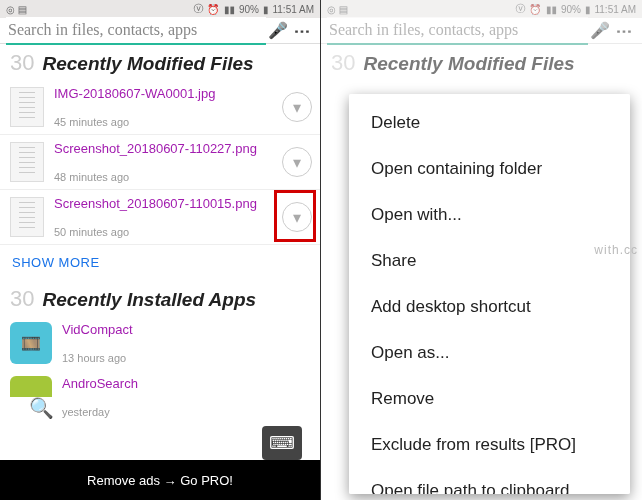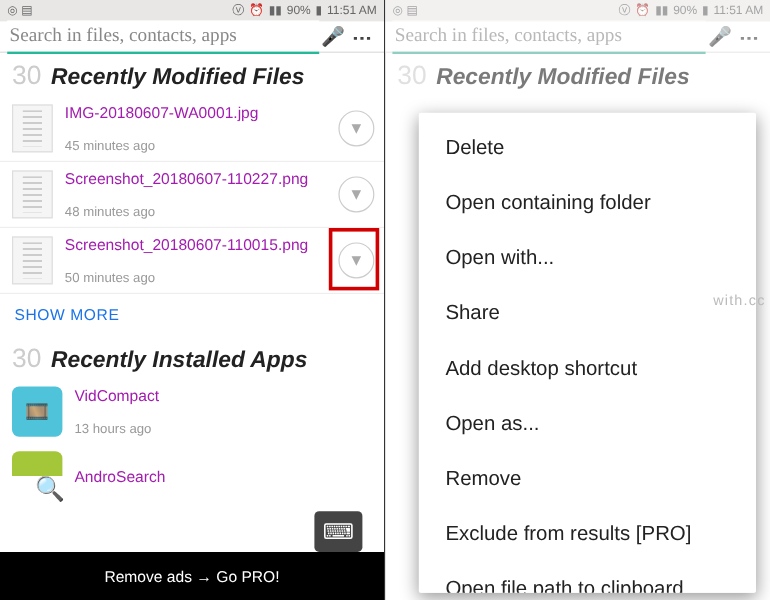--- a/index.html
+++ b/index.html
@@ -168,20 +168,21 @@
     <div class="file-info">
       <div class="file-name">VidCompact</div>
       <div class="file-time">13 hours ago</div>
     </div>
   </div>
 
   <div class="app-row">
     <div class="app-icon app-androsearch"></div>
     <div class="file-info">
       <div class="file-name">AndroSearch</div>
+      <div class="file-time">yesterday</div>
     </div>
   </div>
 
   <div class="fab">
       <span>⌨</span>
     </div>
   <div class="ad-bar">Remove ads → Go PRO!</div>
 </div>
 
 <div class="pane right">

